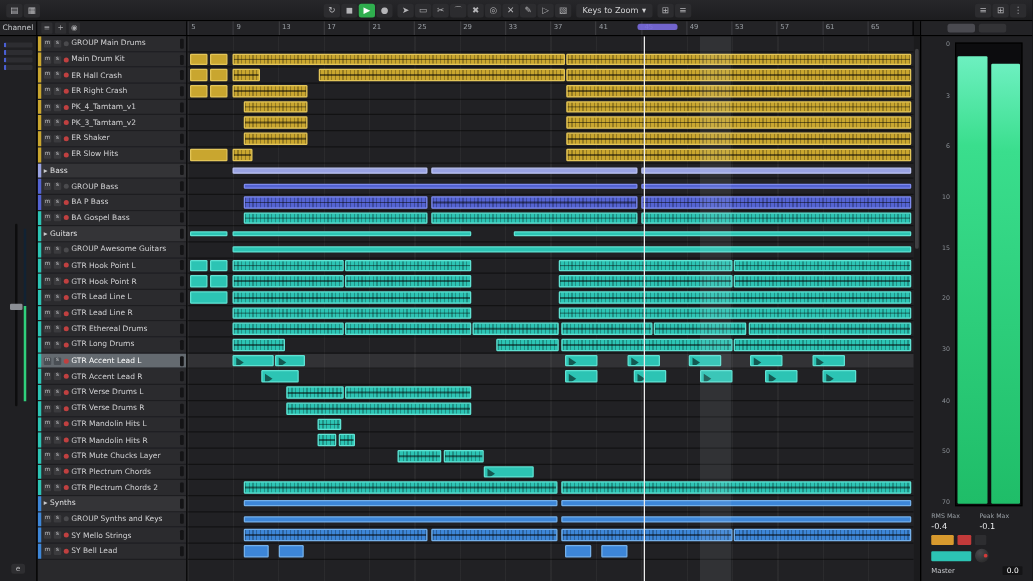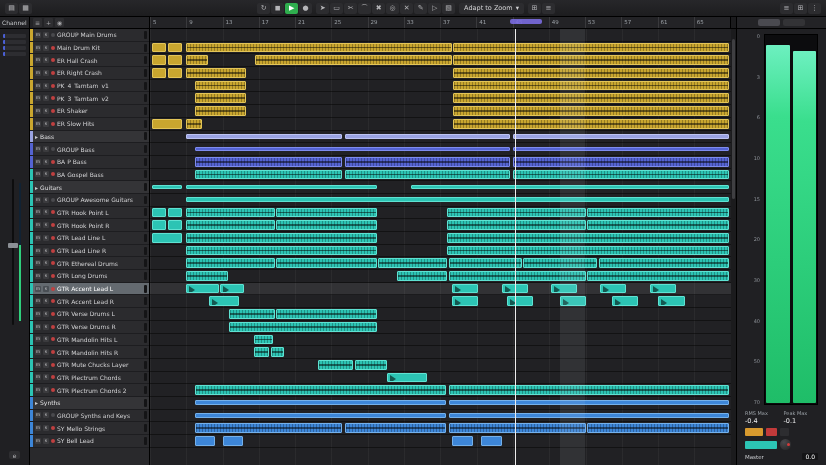--- a/index.html
+++ b/index.html
@@ -126,21 +126,21 @@
         <span class="tbi">✂</span>
         <span class="tbi">⌒</span>
         <span class="tbi">✖</span>
         <span class="tbi">◎</span>
         <span class="tbi">✕</span>
         <span class="tbi">✎</span>
         <span class="tbi">▷</span>
         <span class="tbi">▧</span>
       </div>
     <div class="zoom-preset">
-      <span>Adapt to Zoom</span>
+      <span>Keys to Zoom</span>
       <span>▾</span>
     </div>
     <div class="tb-group" id="tb-snap">
         <span class="tbi">⊞</span>
         <span class="tbi">≡</span>
       </div>
     <div class="sp"></div>
     <div class="tb-group" id="tb-right">
         <span class="tbi">≡</span>
         <span class="tbi">⊞</span>

